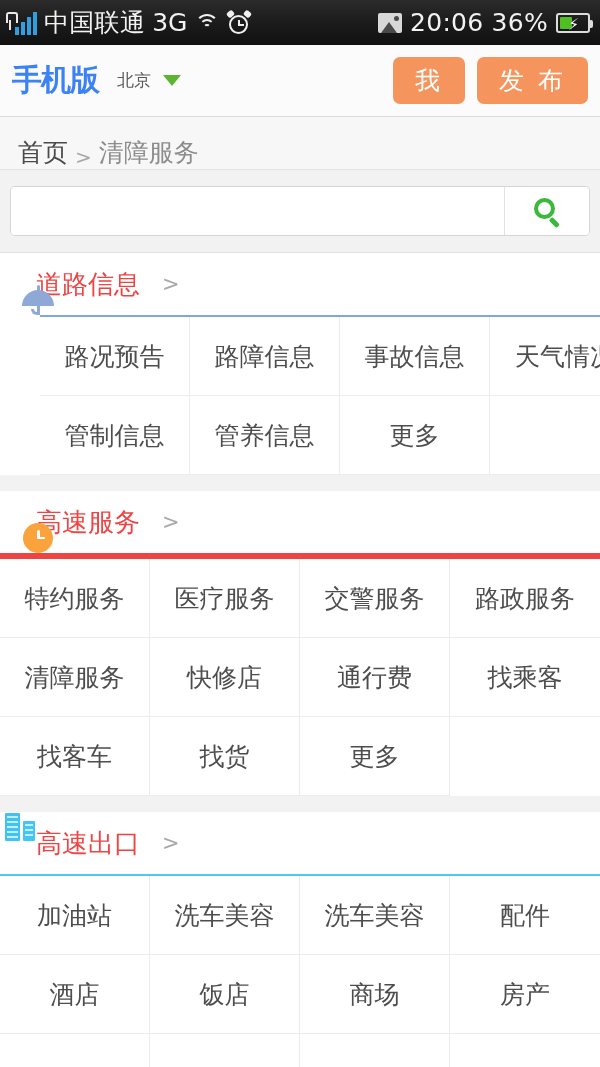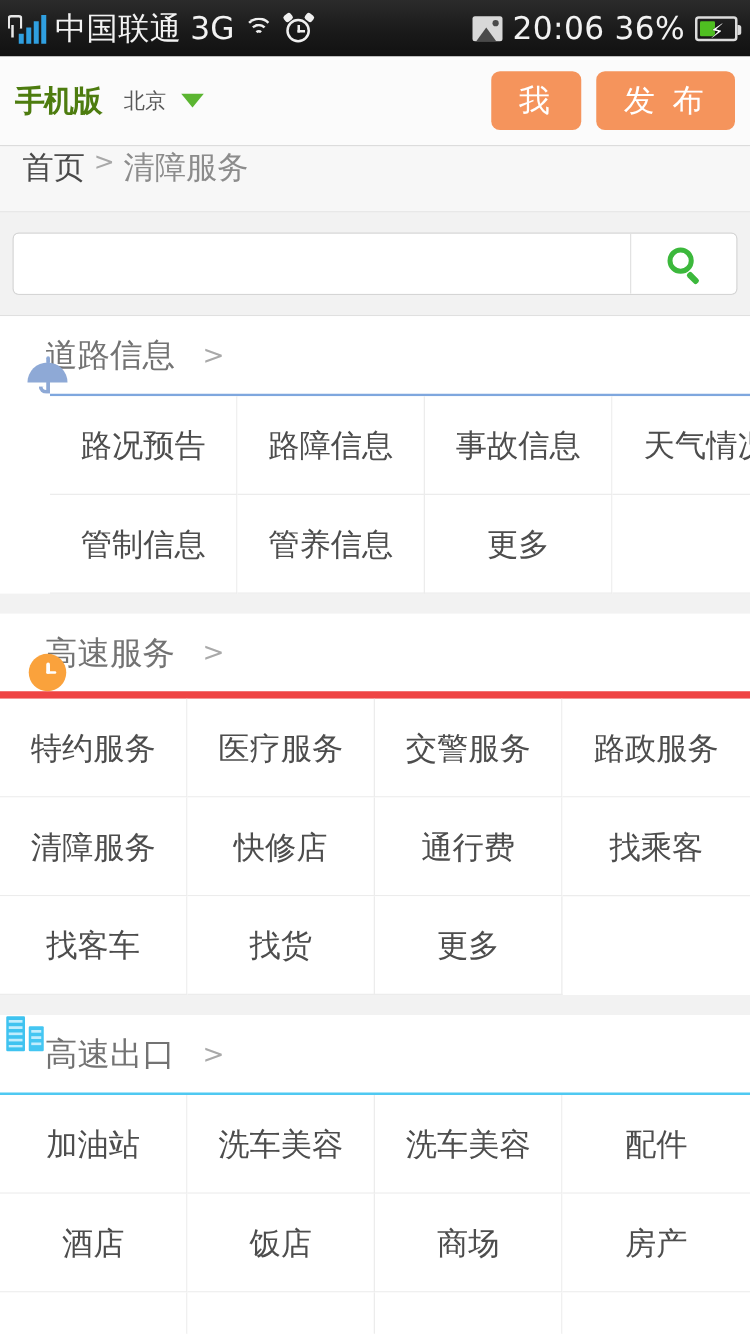--- a/index.html
+++ b/index.html
@@ -72,38 +72,38 @@
   .battery .lvl{ width:46%; height:100%; background:#4fbf21; border-radius:1px;}
   .battery .bolt{ position:absolute; left:10px; top:0px; color:#fff; font-size:16px; line-height:20px; text-shadow:0 0 1px #000;}
 
   
   .appheader{
     height:72px; width:600px; background:#fbfbfb;
     border-bottom:1px solid #dcdcdc;
     display:flex; align-items:center; padding:0 12px;
     box-shadow:0 1px 2px rgba(0,0,0,.06);
   }
-  .logo{ font-size:24px; font-weight:bold; color:#4d7c0f; letter-spacing:-1px;
+  .logo{ font-size:30px; font-weight:bold; color:#3b82f6; letter-spacing:-1px;
          font-family:Liberation Mono, monospace; }
   .city{ font-size:17px; color:#595959; margin-left:18px; }
   .caret{ width:0;height:0; border-left:9px solid transparent; border-right:9px solid transparent;
           border-top:11px solid #5bb531; margin-left:12px; }
   .hdr-btns{ margin-left:auto; display:flex; gap:12px; }
   .hdr-btn{
     background:#f5945c; color:#fff; border-radius:7px;
     font-size:25px; padding:8px 22px; line-height:1.25;
     letter-spacing:3px; border:none;
     font-family:"DejaVu Sans","Liberation Sans",sans-serif;
   }
 
   
   .breadcrumb{
     height:53px; width:600px; background:#f7f7f7;
     border-bottom:1px solid #e3e3e3;
-    display:flex; align-items:flex-start; padding:0 18px; gap:7px;
+    display:flex; align-items:flex-end; padding:0 18px; gap:7px;
   }
   .bc-home{ font-size:25px; color:#4a4a4a; }
   .bc-sep{ font-size:20px; color:#a8a8a8; }
   .bc-cur{ font-size:25px; color:#8c8c8c; }
 
   
   .searchwrap{
     width:600px; background:#f2f2f2; padding:16px 10px 16px 10px;
     border-bottom:1px solid #e0e0e0;
   }
@@ -127,21 +127,21 @@
     background:#3cb83c; transform:rotate(45deg); border-radius:2px;}
 
   
   .section{ background:#fff; width:600px; }
   .sec-gap{ height:16px; background:#f2f2f2; width:600px; }
 
   .sec-head{
     height:62px; display:flex; align-items:center; padding:0 22px;
     background:#fff;
   }
-  .sec-title{ font-size:26px; color:#737373; margin-left:14px; }
+  .sec-title{ font-size:26px; color:#ef4444; margin-left:14px; }
   .sec-arrow{ font-size:21px; color:#a9a9a9; margin-left:22px; }
 
   
   .ic{ width:32px; height:32px; position:relative; flex:none; }
   .ic-umbrella .canopy{
     position:absolute; left:0; top:6px; width:32px; height:16px;
     background:#8ea9d6; border-radius:16px 16px 0 0;
   }
   .ic-umbrella .pole{ position:absolute; left:14.5px; top:20px; width:3.5px; height:10px; background:#8ea9d6;}
   .ic-umbrella .hook{ position:absolute; left:9px; top:25px; width:9px; height:6px;

